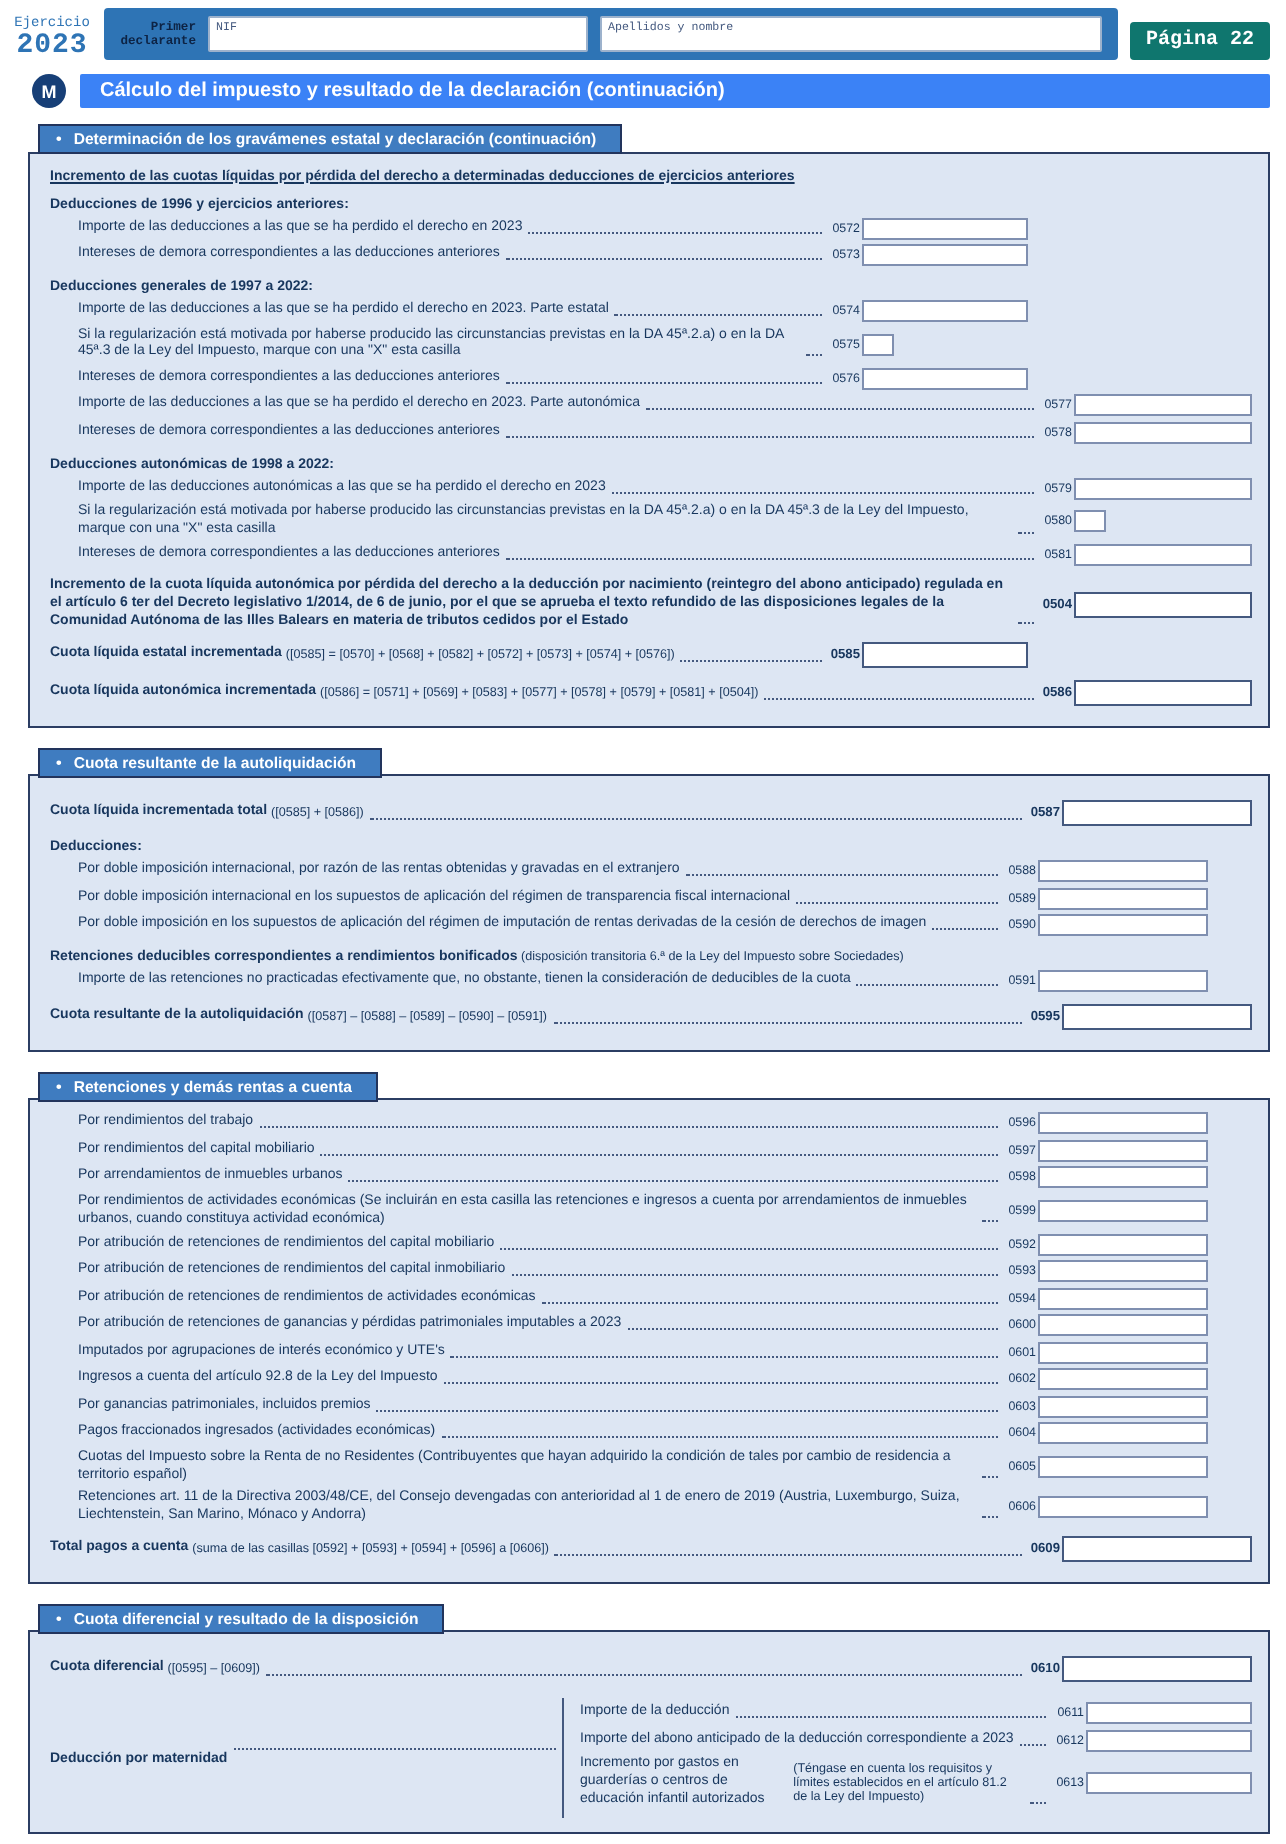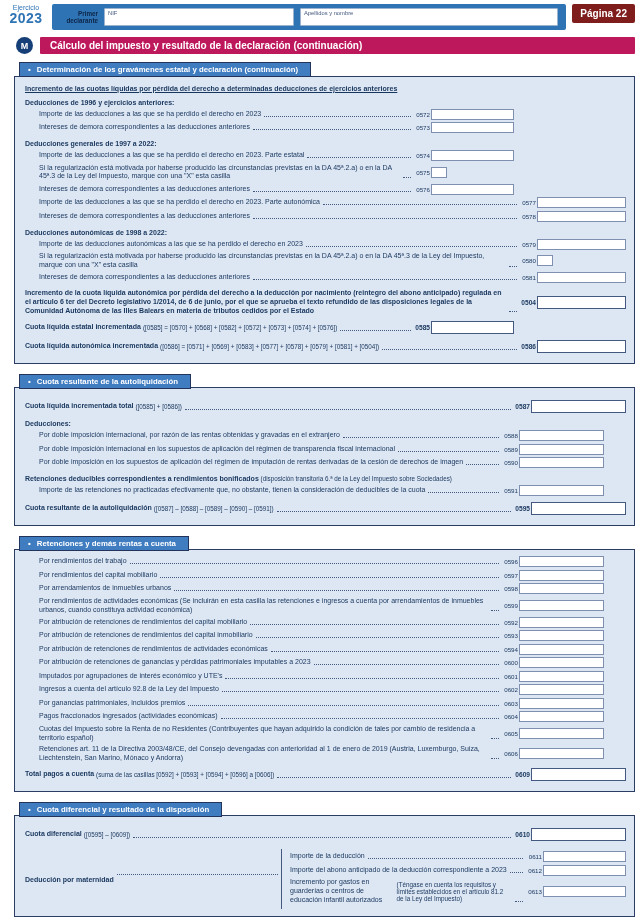--- a/index.html
+++ b/index.html
@@ -3,45 +3,45 @@
 <meta charset="utf-8">
 <style>
   * { box-sizing: border-box; margin: 0; padding: 0; }
   html,body { width:643px; background:#fff; }
   body {
     height:922px; overflow:hidden; position:relative;
     font-family:"Liberation Sans","DejaVu Sans",sans-serif;
     color:#17365d; font-size:7px;
   }
   
-  .top { display:flex; align-items:flex-start; padding:4px 8px 0 6px; gap:6px; }
+  .top { display:flex; align-items:flex-end; padding:4px 8px 0 6px; gap:6px;font-family:Liberation Mono, monospace; }
   .ejercicio { color:#2e74b5; text-align:center; width:40px; line-height:1; }
   .ejercicio .ej-lbl { font-size:7px; }
   .ejercicio .ej-year { font-size:14px; font-weight:bold; letter-spacing:.5px; }
   .band {
     flex:1; background:#2e74b5; border-radius:2px; height:26px;
     display:flex; align-items:center; gap:6px; padding:0 8px;
   }
   .band .decl { color:#0d2344; font-size:6.3px; font-weight:bold; text-align:right; line-height:1.15; width:38px; }
   .band .inp { background:#fff; border:1px solid #9db2cc; height:18px; border-radius:1px; position:relative; }
   .band .inp .inp-lbl { position:absolute; top:1px; left:3px; font-size:5.8px; color:#44597f; }
   .band .inp-nif { width:190px; }
   .band .inp-name { flex:1; }
   .pagebadge {
-    background:#7f1d1d; color:#fff; font-weight:bold; font-size:10px;
+    background:#0f766e; color:#fff; font-weight:bold; font-size:10px;
     padding:4px 8px; border-radius:2px; white-space:nowrap;
   }
   
   .mbar { display:flex; align-items:center; gap:7px; margin:7px 8px 8px 16px; }
   .mcircle {
     width:17px; height:17px; border-radius:50%; background:#173f77; color:#fff;
     font-weight:bold; font-size:9px; display:flex; align-items:center; justify-content:center; flex:0 0 17px;
   }
   .mtitle {
-    flex:1; background:#be185d; color:#fff; font-weight:bold; font-size:10px;
+    flex:1; background:#3b82f6; color:#fff; font-weight:bold; font-size:10px;
     padding:3px 10px; border-radius:1px;
   }
   
   .panel { margin:0 8px 10px 14px; position:relative; }
   .panel-tab {
     position:relative; z-index:2; width:fit-content; margin-left:5px;
     background:#3f7cc0; color:#fff; font-weight:bold; font-size:7.8px;
     border:1.5px solid #22345c; padding:2px 12px 2px 8px;
     display:flex; align-items:center; gap:6px; margin-bottom:-1.5px;
   }

